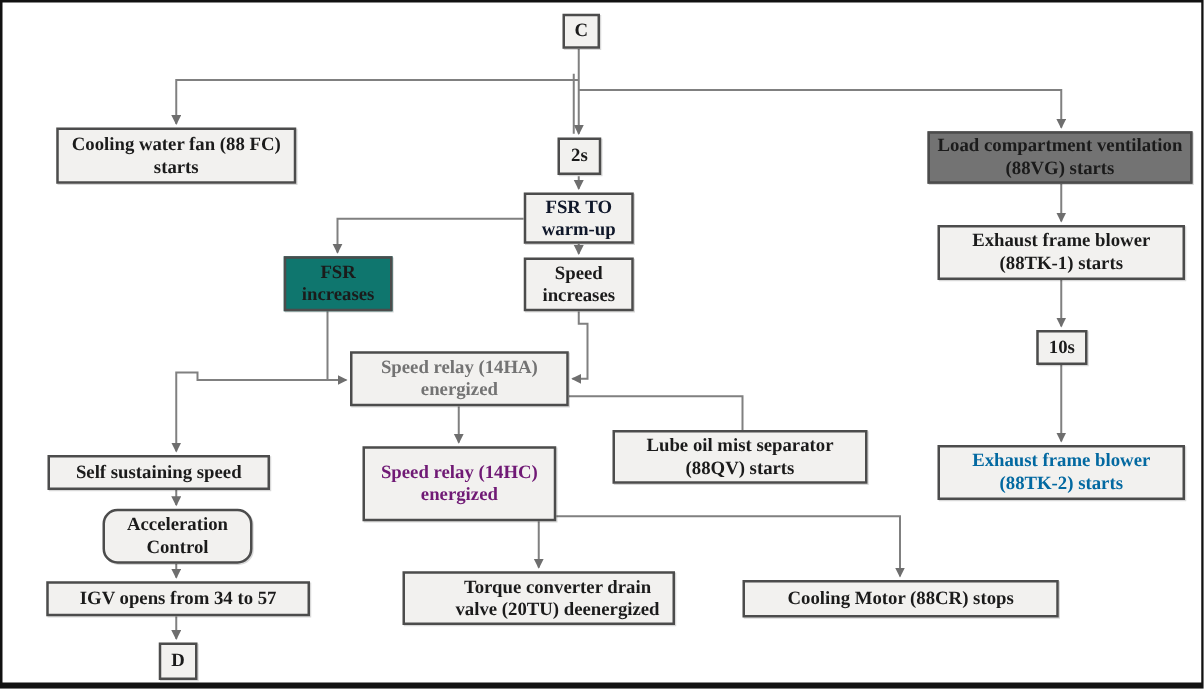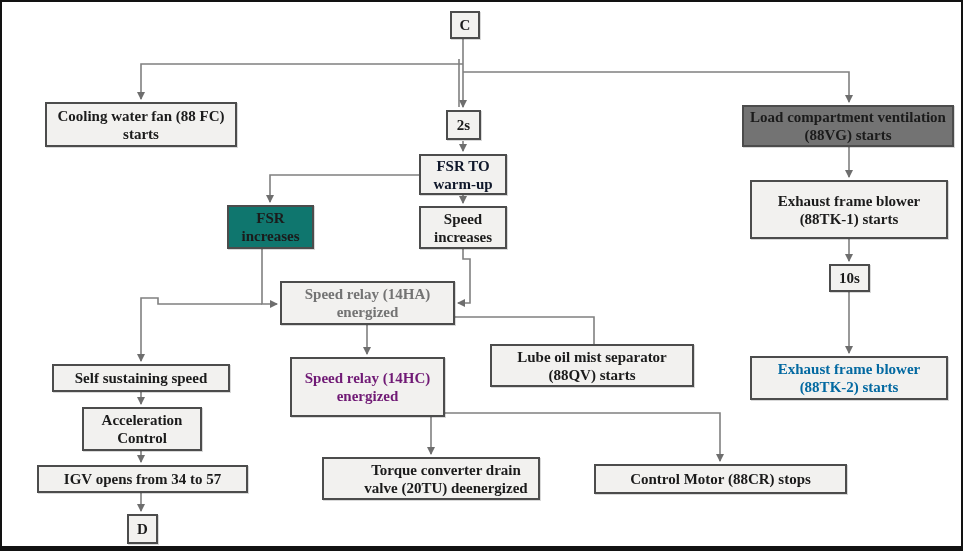--- a/index.html
+++ b/index.html
@@ -48,29 +48,29 @@
       <polyline points="429,411 429,452" fill="none" stroke="#808080" stroke-width="1.6" marker-end="url(#arw)"></polyline>
       <polyline points="847,145 847,175" fill="none" stroke="#808080" stroke-width="1.6" marker-end="url(#arw)"></polyline>
       <polyline points="847,221 847,259" fill="none" stroke="#808080" stroke-width="1.6" marker-end="url(#arw)"></polyline>
       <polyline points="847,289 847,351" fill="none" stroke="#808080" stroke-width="1.6" marker-end="url(#arw)"></polyline>
     </svg>
   <div id="nodes">
       <div class="node" style="left: 448px; top: 9px; width: 30px; height: 28px; background: rgb(242, 241, 239); border-color: rgb(76, 76, 76); color: rgb(27, 27, 27);">C</div>
       <div class="node" style="left: 444px; top: 108px; width: 35px; height: 30px; background: rgb(242, 241, 239); border-color: rgb(76, 76, 76); color: rgb(27, 27, 27);">2s</div>
       <div class="node" style="left: 43px; top: 100px; width: 192px; height: 45px; background: rgb(242, 241, 239); border-color: rgb(76, 76, 76); color: rgb(27, 27, 27);">Cooling water fan (88 FC) starts</div>
       <div class="node" style="left: 740px; top: 103px; width: 212px; height: 42px; background: #737373; border-color: rgb(76, 76, 76); color: rgb(27, 27, 27);">Load compartment ventilation (88VG) starts</div>
-      <div class="node" style="left: 748px; top: 178px; width: 198px; height: 59px; background: rgb(242, 241, 239); border-color: rgb(76, 76, 76); color: rgb(27, 27, 27);">Exhaust frame blower (88TK-1) starts</div>
+      <div class="node" style="left: 748px; top: 178px; width: 198px; height: 44px; background: rgb(242, 241, 239); border-color: rgb(76, 76, 76); color: rgb(27, 27, 27);">Exhaust frame blower (88TK-1) starts</div>
       <div class="node" style="left: 827px; top: 262px; width: 41px; height: 28px; background: rgb(242, 241, 239); border-color: rgb(76, 76, 76); color: rgb(27, 27, 27);">10s</div>
       <div class="node" style="left: 748px; top: 354px; width: 198px; height: 44px; background: rgb(242, 241, 239); border-color: rgb(76, 76, 76); color: #0369a1;">Exhaust frame blower (88TK-2) starts</div>
       <div class="node" style="left: 417px; top: 152px; width: 88px; height: 41px; background: rgb(242, 241, 239); border-color: rgb(76, 76, 76); color: #0f172a;">FSR TO warm-up</div>
       <div class="node" style="left: 225px; top: 203px; width: 87px; height: 44px; background: #0f766e; border-color: rgb(76, 76, 76); color: rgb(27, 27, 27);">FSR increases</div>
       <div class="node" style="left: 417px; top: 204px; width: 88px; height: 43px; background: rgb(242, 241, 239); border-color: rgb(76, 76, 76); color: rgb(27, 27, 27);">Speed increases</div>
       <div class="node" style="left: 278px; top: 279px; width: 175px; height: 44px; background: rgb(242, 241, 239); border-color: rgb(76, 76, 76); color: #737373;">Speed relay (14HA) energized</div>
-      <div class="node" style="left: 50px; top: 362px; width: 178px; height: 28px; background: rgb(242, 241, 239); border-color: rgb(76, 76, 76); color: rgb(27, 27, 27);">Self sustaining speed</div>
-      <div class="node" style="left: 80px; top: 405px; width: 120px; height: 44px; background: rgb(242, 241, 239); border-color: rgb(76, 76, 76); color: rgb(27, 27, 27);">Acceleration Control</div>
+      <div class="node" style="left: 36px; top: 362px; width: 178px; height: 28px; background: rgb(242, 241, 239); border-color: rgb(76, 76, 76); color: rgb(27, 27, 27);">Self sustaining speed</div>
+      <div class="node" style="left: 80px; top: 405px; width: 120px; height: 44px; background: rgb(242, 241, 239); border-color: rgb(76, 76, 76); color: rgb(27, 27, 27); border-radius: 12px;">Acceleration Control</div>
       <div class="node" style="left: 288px; top: 355px; width: 155px; height: 60px; background: rgb(242, 241, 239); border-color: rgb(76, 76, 76); color: #701a75;">Speed relay (14HC) energized</div>
       <div class="node" style="left: 488px; top: 342px; width: 204px; height: 43px; background: rgb(242, 241, 239); border-color: rgb(76, 76, 76); color: rgb(27, 27, 27);">Lube oil mist separator (88QV) starts</div>
       <div class="node" style="left: 35px; top: 463px; width: 211px; height: 28px; background: rgb(242, 241, 239); border-color: rgb(76, 76, 76); color: rgb(27, 27, 27);">IGV opens from 34 to 57</div>
       <div class="node" style="left: 320px; top: 455px; width: 218px; height: 43px; background: rgb(242, 241, 239); border-color: rgb(76, 76, 76); color: rgb(27, 27, 27); padding-left: 33px;">Torque converter drain valve (20TU) deenergized</div>
-      <div class="node" style="left: 592px; top: 462px; width: 253px; height: 30px; background: rgb(242, 241, 239); border-color: rgb(76, 76, 76); color: rgb(27, 27, 27);">Control Motor (88CR) stops</div>
+      <div class="node" style="left: 592px; top: 462px; width: 253px; height: 30px; background: rgb(242, 241, 239); border-color: rgb(76, 76, 76); color: rgb(27, 27, 27);">Cooling Motor (88CR) stops</div>
       <div class="node" style="left: 125px; top: 512px; width: 31px; height: 30px; background: rgb(242, 241, 239); border-color: rgb(76, 76, 76); color: rgb(27, 27, 27);">D</div>
     </div>
 </div>
 
 </body></html>

